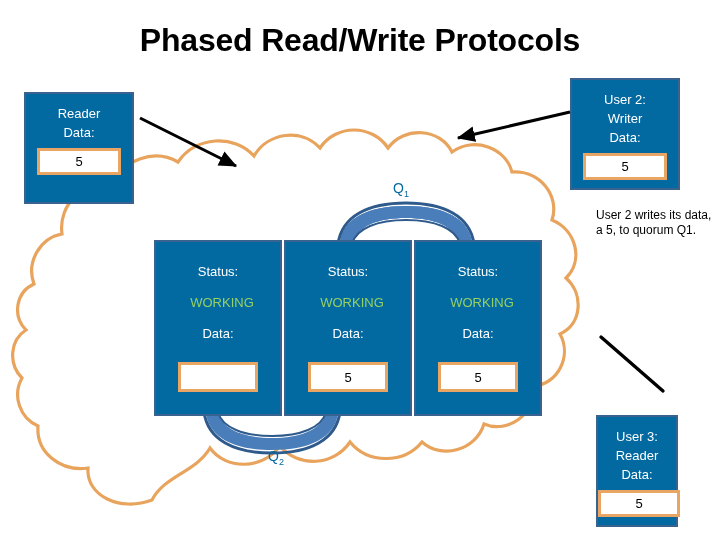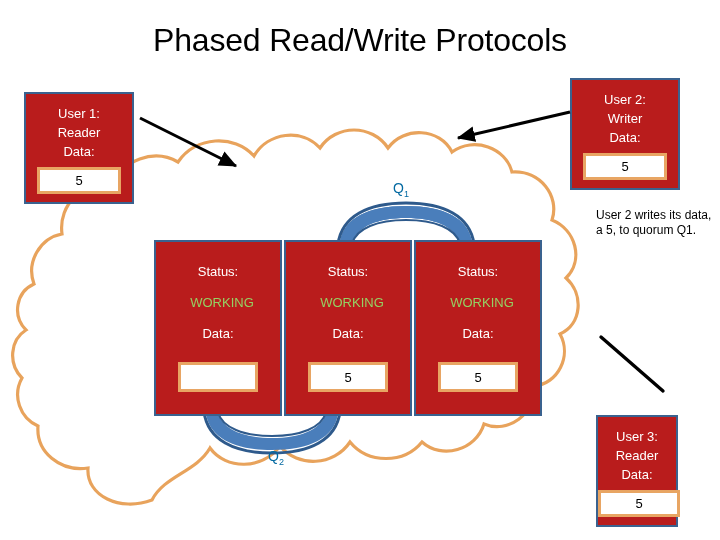--- a/index.html
+++ b/index.html
@@ -19,41 +19,41 @@
   }
 
   
   .title {
     position: absolute;
     left: 0;
     top: 22px;
     width: 720px;
     text-align: center;
     font-size: 32px;
-    font-weight: 400;
+    font-weight: 700;
     color: #000000;
     letter-spacing: -0.2px;
   }
 
   
   .layer {
     position: absolute;
     left: 0;
     top: 0;
     width: 720px;
     height: 540px;
   }
   .layer-cloud { z-index: 1; }
   .layer-arcs  { z-index: 3; }
   .layer-arrows{ z-index: 6; }
 
   
   .panel {
     position: absolute;
-    background: #b91c1c;
+    background: #0369a1;
     border: 2px solid #3a628f;
     box-sizing: border-box;
     color: #ffffff;
     text-align: center;
     z-index: 4;
   }
   .panel .line {
     font-size: 13px;
     line-height: 19px;
     color: #ffffff;
@@ -220,21 +220,20 @@
   </div>
 
   <div class="panel server-box" id="server-3">
     <div class="line">Status:</div>
     <div class="status-val">WORKING</div>
     <div class="line">Data:</div>
     <div class="databox">5</div>
   </div>
 
   <div class="panel user-box" id="user1-box">
-    <div class="line">User 1:</div>
     <div class="line">Reader</div>
     <div class="line">Data:</div>
     <div class="databox">5</div>
   </div>
 
   <div class="panel user-box" id="user2-box">
     <div class="line">User 2:</div>
     <div class="line">Writer</div>
     <div class="line">Data:</div>
     <div class="databox">5</div>

